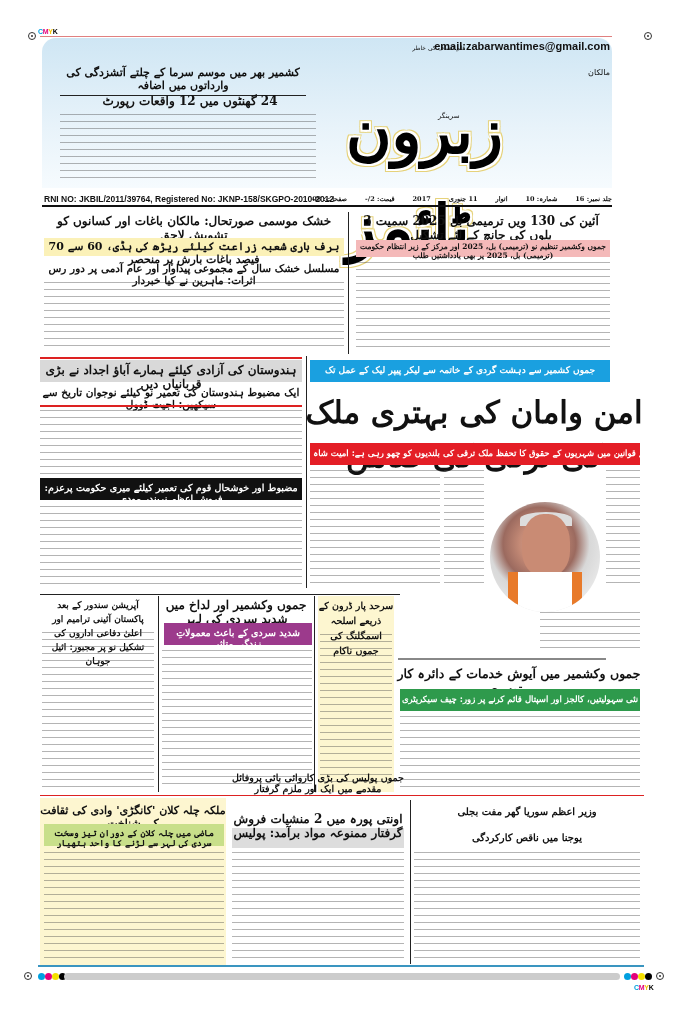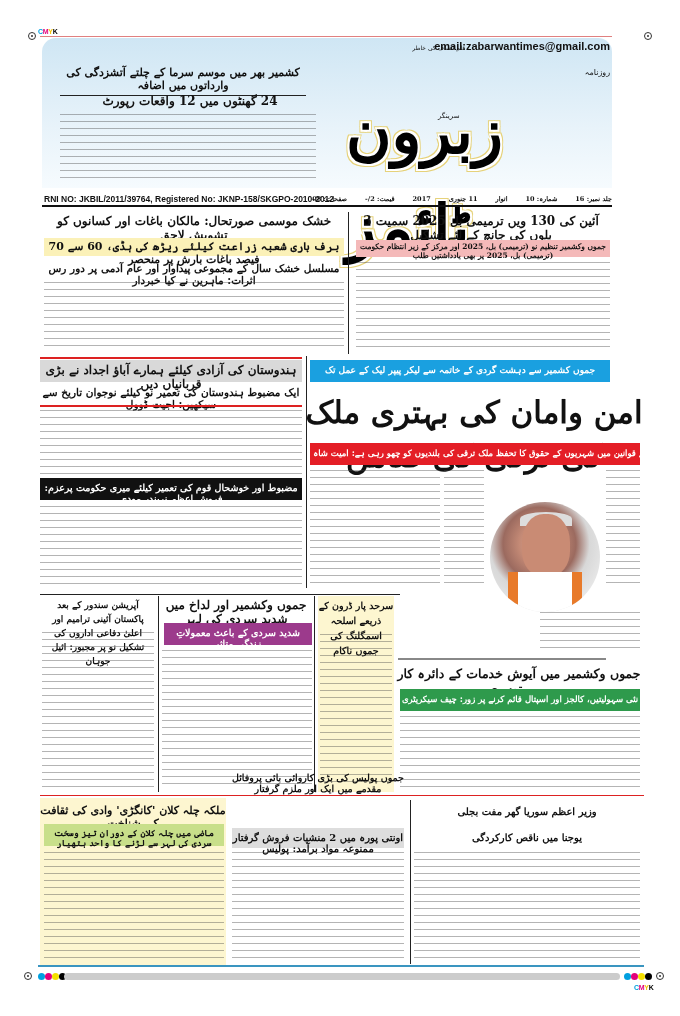--- a/index.html
+++ b/index.html
@@ -52,21 +52,21 @@
 <body>
 
 <div class="reg" style="left:28px;top:32px"></div>
 <div class="reg" style="left:644px;top:32px"></div>
 <div class="cmyk" style="left:38px;top:28px"><span class="c">C</span><span class="m">M</span><span class="y">Y</span><span class="k">K</span></div>
 <div class="topline"></div>
 
 <div class="masthead"></div>
 <div class="email">email:zabarwantimes@gmail.com</div>
 <div class="slogan ur">قلم انصاف کی خاطر</div>
-<div class="daily ur">روزنامہ</div>
+<div class="daily ur">مالکان</div>
 <div class="logo">زبرون ٹائمز</div>
 <div class="logo-city ur">سرینگر</div>
 
 <div class="mh-headline ur">کشمیر بھر میں موسم سرما کے چلتے آتشزدگی کی وارداتوں میں اضافہ</div>
 <div class="mh-sub ur">24 گھنٹوں میں 12 واقعات رپورٹ</div>
 <div class="lines-block" style="left:60px;top:114px;width:256px;height:70px"></div>
 
 <div class="infobar">
   <span class="rni">RNI NO: JKBIL/2011/39764, Registered No: JKNP-158/SKGPO-2010-2012</span>
   <div class="meta ur">
@@ -146,21 +146,21 @@
 <div class="redline" style="left:40px;top:795px;width:604px;height:1px"></div>
 
 <div class="box" style="left:40px;top:798px;width:186px;height:168px;background:#fdf6d0"></div>
 <div class="txt ur hl" style="left:40px;top:804px;width:186px;font-size:11px">ملکہ چلہ کلان 'کانگڑی' وادی کی ثقافت کی شناخت</div>
 <div class="box" style="left:44px;top:824px;width:180px;height:22px;background:#c8df8a"></div>
 <div class="txt ur hl" style="left:44px;top:828px;width:180px;font-size:8.5px">ماضی میں چلہ کلان کے دوران تیز وسخت سردی کی لہر سے لڑنے کا واحد ہتھیار</div>
 <div class="lines-block" style="left:44px;top:852px;width:180px;height:110px"></div>
 
 <div class="txt ur hl" style="left:230px;top:772px;width:176px;font-size:9.5px">جموں پولیس کی بڑی کاروائی بائی پروفائل مقدمے میں ایک اور ملزم گرفتار</div>
 <div class="box" style="left:232px;top:828px;width:172px;height:20px;background:#ddd"></div>
-<div class="txt ur hl" style="left:232px;top:832px;width:172px;font-size:10px">اونتی پورہ میں 2 منشیات فروش گرفتار ممنوعہ مواد برآمد: پولیس</div>
+<div class="txt ur hl" style="left:232px;top:812px;width:172px;font-size:12px">اونتی پورہ میں 2 منشیات فروش گرفتار ممنوعہ مواد برآمد: پولیس</div>
 <div class="lines-block" style="left:232px;top:852px;width:172px;height:110px"></div>
 
 <div class="vline" style="left:410px;top:800px;height:164px"></div>
 
 <div class="txt ur hl" style="left:414px;top:806px;width:226px;font-size:10px">وزیر اعظم سوریا گھر مفت بجلی</div>
 <div class="txt ur hl" style="left:414px;top:832px;width:226px;font-size:10px">یوجنا میں ناقص کارکردگی</div>
 <div class="lines-block" style="left:414px;top:852px;width:226px;height:110px"></div>
 
 <div class="bottomrule"></div>
 

